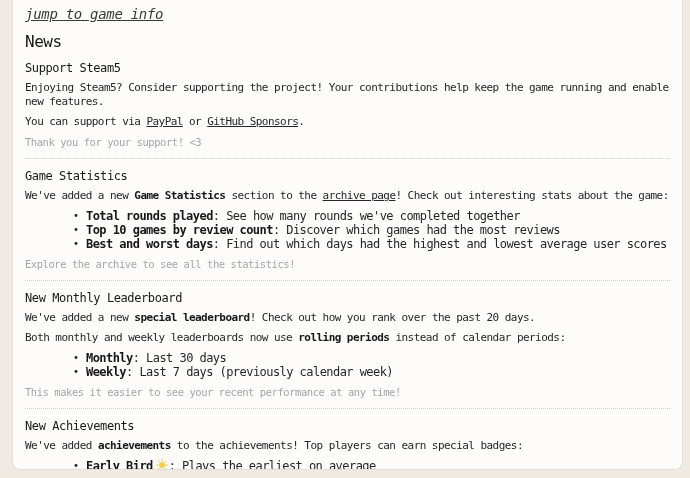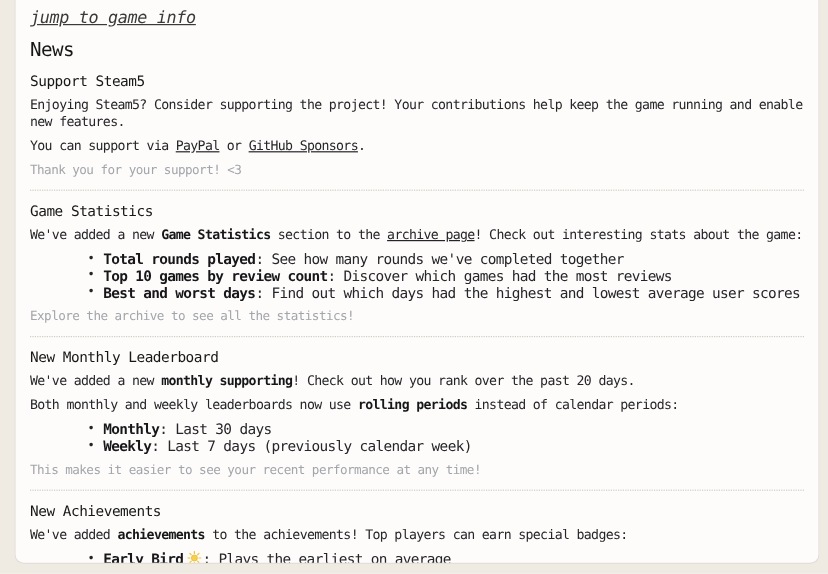--- a/index.html
+++ b/index.html
@@ -132,21 +132,21 @@
       <li><span class="b">Total rounds played</span><span>: See how many rounds we've completed together</span></li>
       <li><span class="b">Top 10 games by review count</span><span>: Discover which games had the most reviews</span></li>
       <li><span class="b">Best and worst days</span><span>: Find out which days had the highest and lowest average user scores</span></li>
     </ul>
     <p class="muted-line">Explore the archive to see all the statistics!</p>
 
     <hr class="dotted-divider">
 
     
     <h3 class="section-heading">New Monthly Leaderboard</h3>
-    <p class="body-line"><span>We've added a new </span><span class="b">monthly supporting</span><span>! Check out how you rank over the past 20 days.</span></p>
+    <p class="body-line"><span>We've added a new </span><span class="b">special leaderboard</span><span>! Check out how you rank over the past 20 days.</span></p>
     <p class="body-line"><span>Both monthly and weekly leaderboards now use </span><span class="b">rolling periods</span><span> instead of calendar periods:</span></p>
     <ul class="bullet-list">
       <li><span class="b">Monthly</span><span>: Last 30 days</span></li>
       <li><span class="b">Weekly</span><span>: Last 7 days (previously calendar week)</span></li>
     </ul>
     <p class="muted-line">This makes it easier to see your recent performance at any time!</p>
 
     <hr class="dotted-divider">
 
     

